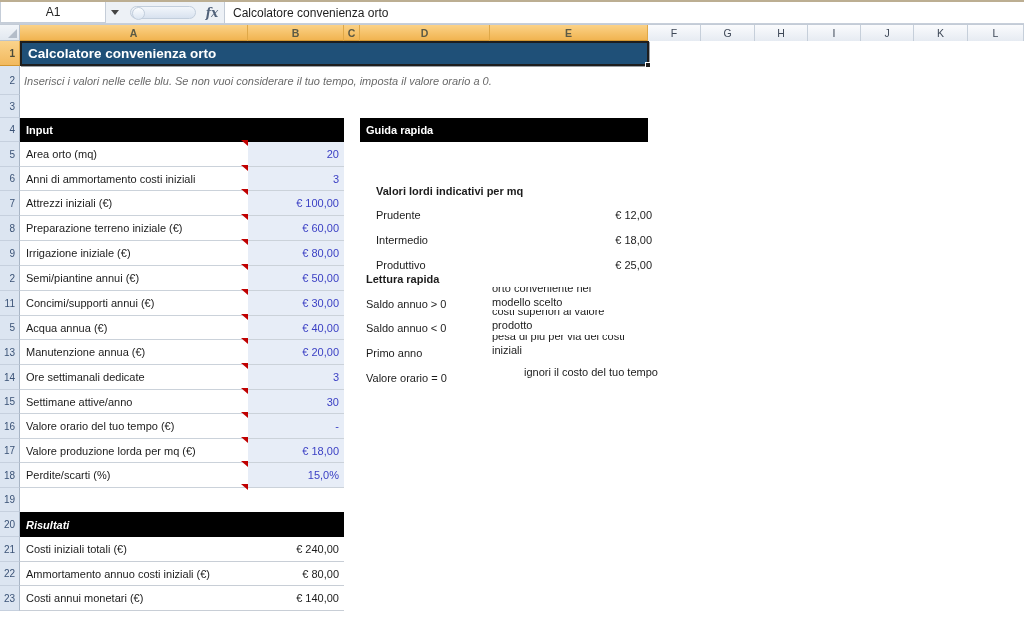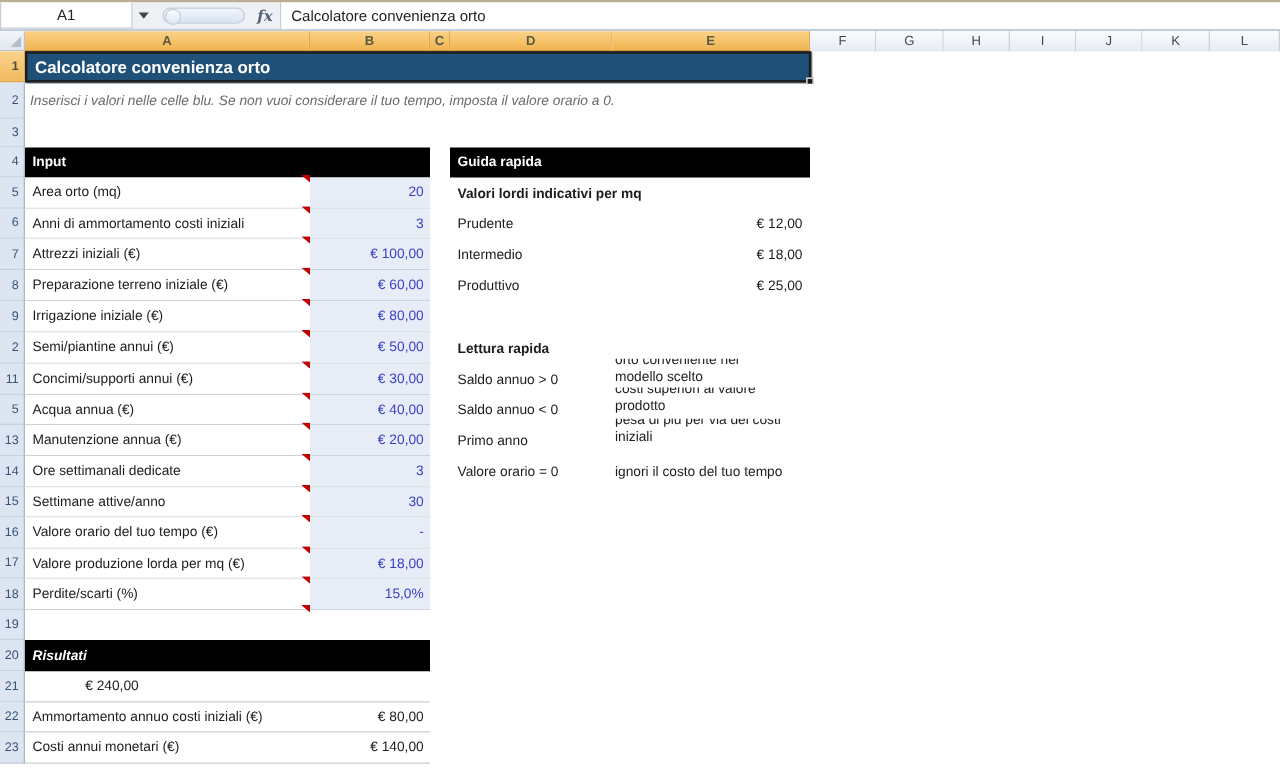--- a/index.html
+++ b/index.html
@@ -56,31 +56,31 @@
          clip-path:polygon(0 0,100% 0,100% 100%); }
   .tri.below { top:auto; bottom:-3px; }
 
   
   .results-rows { position:absolute; left:20px; top:496px; width:324px; }
   .rrow { display:flex; border-bottom:1px solid #C8CED6; }
   .rlabel { width:228px; display:flex; align-items:center; padding-left:6px; font-size:11px; color:#1c1c1c; }
   .rvalue { width:96px; display:flex; align-items:center; justify-content:flex-end; padding-right:5px; font-size:11px; color:#1c1c1c; }
 
   
-  .grow { position:absolute; left:360px; width:288px; display:flex; align-items:center; font-size:11px; color:#1c1c1c; }
+  .grow { position:absolute; left:370px; width:288px; display:flex; align-items:center; font-size:11px; color:#1c1c1c;margin-top:36px; }
   .grow .glabel { padding-left:6px; flex:1; }
   .grow .gvalue { padding-right:6px; }
   .gsub { font-weight:bold; padding-left:6px; }
 
   
   .lrow { position:absolute; left:360px; width:130px; display:flex; align-items:center; font-size:11px; color:#1c1c1c; padding-left:6px; }
   .lrow.bold { font-weight:bold; }
   .desc { position:absolute; left:492px; width:170px; overflow:hidden; font-size:11px; line-height:14px; color:#1c1c1c; }
   .desc .clip1 { margin-top:-6px; }
-  .desc.single { display:flex; align-items:center; overflow:visible; }
+  .desc.single { display:flex; overflow:visible;margin-left:32px; }
 </style>
 </head>
 <body>
 
 <div class="screen">
 
   <div class="formulabar">
     <div class="namebox">
       <span>A1</span>
     </div>
@@ -220,20 +220,21 @@
           <i class="tri"></i>
           <i class="tri below"></i>
         </div>
     </div>
 
     <div class="hdrbar" style="left:20px; top:471px; width:324px; height:25px;font-style:italic;">
       <span>Risultati</span>
     </div>
     <div class="results-rows">
       <div class="rrow" style="height:25px">
+          <div class="rlabel">Costi iniziali totali (€)</div>
           <div class="rvalue">€ 240,00</div>
         </div>
       <div class="rrow" style="height:24px">
           <div class="rlabel">Ammortamento annuo costi iniziali (€)</div>
           <div class="rvalue">€ 80,00</div>
         </div>
       <div class="rrow" style="height:25px">
           <div class="rlabel">Costi annui monetari (€)</div>
           <div class="rvalue">€ 140,00</div>
         </div>

